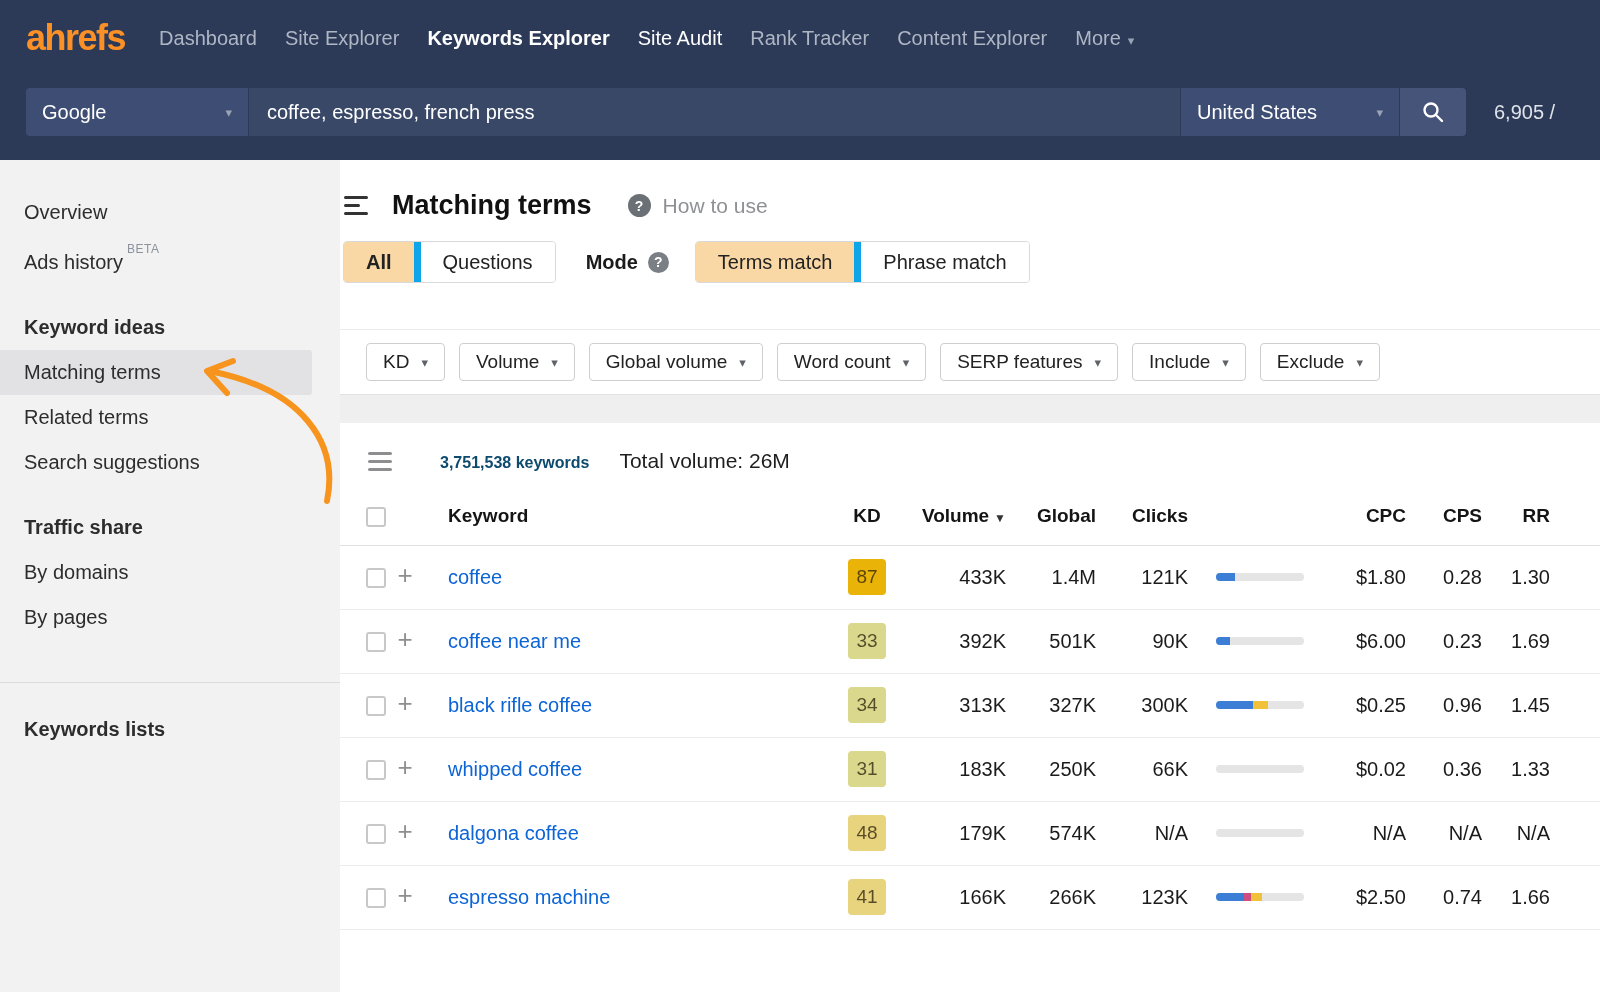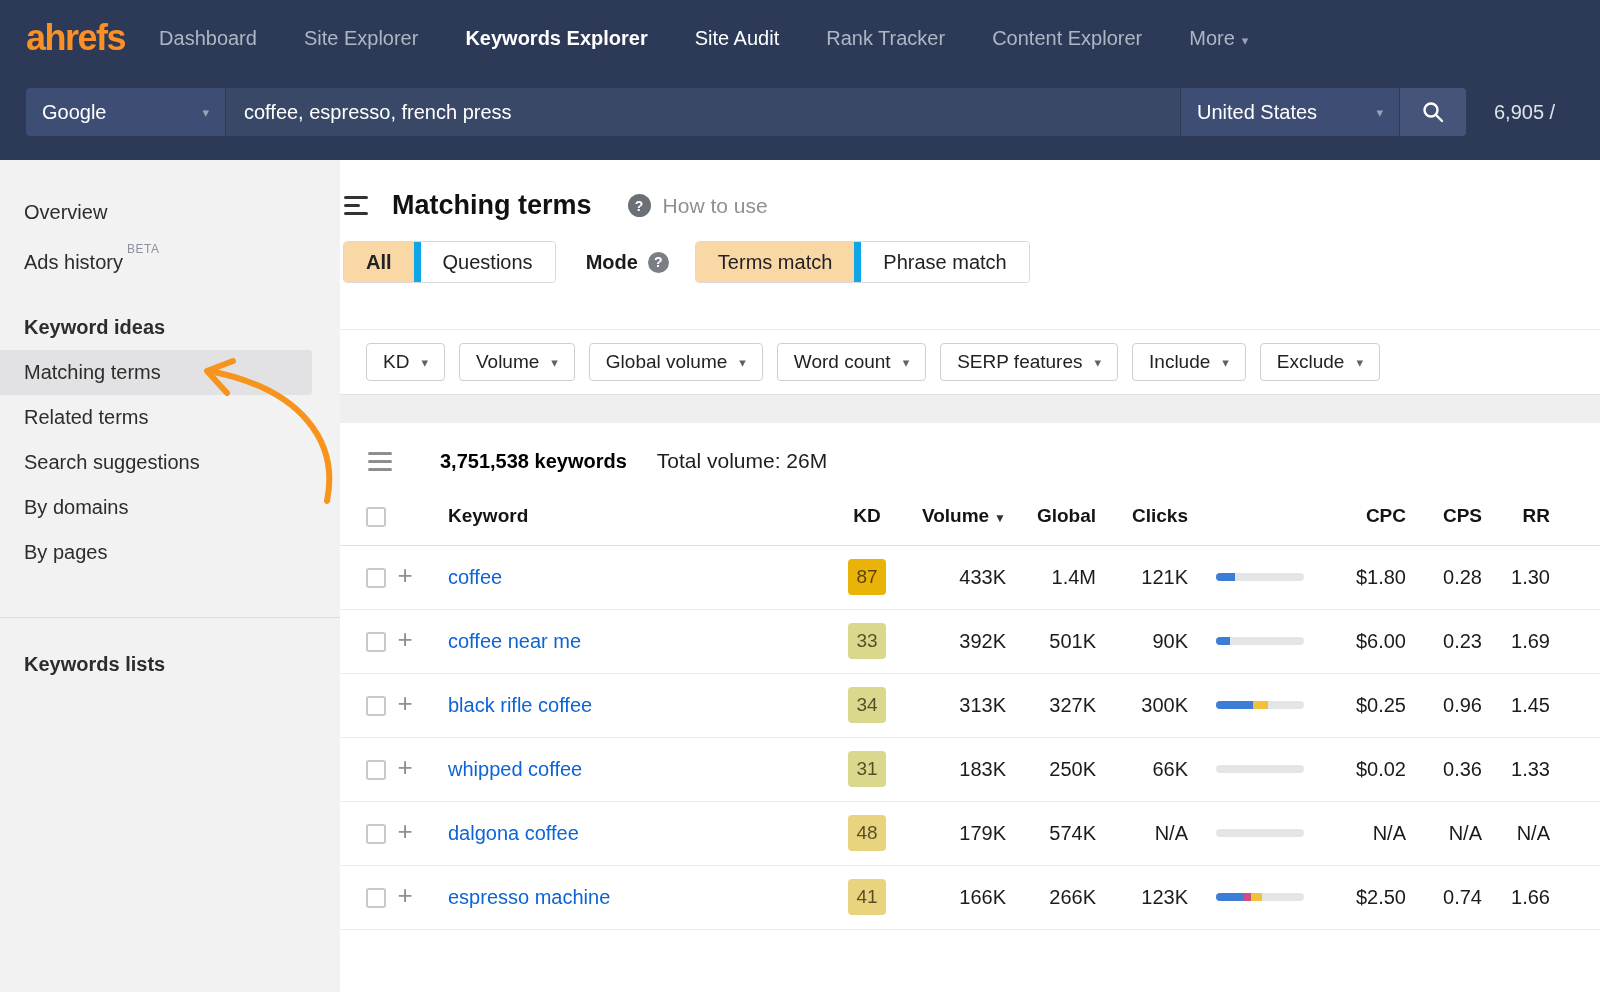--- a/index.html
+++ b/index.html
@@ -3,31 +3,31 @@
 <meta charset="utf-8">
 <style>
   * { box-sizing: border-box; margin: 0; padding: 0; }
   html,body { width:1600px; height:992px; overflow:hidden; }
   body { font-family:"Liberation Sans", sans-serif; background:#fff; color:#1b1b1b; }
 
   
   .topbar { height:160px; background:#2c3a58; }
   .nav-row { height:76px; display:flex; align-items:center; padding:0 26px; }
   .logo { color:#fb9027; font-size:36px; font-weight:800; letter-spacing:-1.5px; margin-right:34px; cursor:pointer; }
-  .nav-links { display:flex; align-items:center; gap:47px; }
+  .nav-links { display:flex; align-items:center; gap:28px; }
   .nav-link { font-size:20px; color:#aeb6c4; cursor:pointer; white-space:nowrap; }
   .nav-link.on { color:#ffffff; }
   .nav-link.current { color:#ffffff; font-weight:700; }
   .nav-link .caret { margin-left:7px; }
   .caret { font-size:13px; color:#9aa3b5; }
 
   .search-row { height:48px; margin:12px 26px 0; display:flex; align-items:center; overflow:hidden; }
   .search-bar { width:1440px; flex:none; height:48px; display:flex; border-radius:4px; overflow:hidden; }
   .bar-seg { background:#3e4d73; color:#fff; font-size:20px; display:flex; align-items:center; justify-content:space-between; padding:0 16px; cursor:pointer; border-right:1px solid #2c3a58; }
-  .bar-seg.engine { width:200px; }
+  .bar-seg.engine { width:223px; }
   .bar-seg.country { width:220px; border-left:1px solid #2c3a58; border-right:1px solid #2c3a58; }
   .bar-input { flex:1; background:#394867; border:none; outline:none; color:#fff; font-size:20px; padding:0 18px; font-family:"Liberation Sans", sans-serif; }
   .bar-btn { width:66px; background:#46547a; border:none; display:flex; align-items:center; justify-content:center; cursor:pointer; }
   .quota { color:#dfe3ea; font-size:20px; margin-left:28px; white-space:nowrap; }
 
   
   .content { display:flex; height:832px; }
   .sidebar { width:340px; background:#f2f2f3; padding-top:30px; position:relative; flex:none; }
   .main { flex:1; background:#fff; overflow:hidden; }
 
@@ -65,21 +65,21 @@
 
   
   .filterbar { margin-top:46px; border-top:1px solid #ececec; border-bottom:1px solid #e2e2e3; padding:13px 0 13px 26px; display:flex; gap:14px; overflow:hidden; white-space:nowrap; background:#fff; }
   .fbtn { height:38px; padding:0 16px; border:1px solid #cfcfcf; border-radius:4px; background:#fff; font-size:19px; color:#222; display:flex; align-items:center; gap:12px; cursor:pointer; flex:none; font-family:"Liberation Sans", sans-serif; }
   .fbtn .caret { color:#5f6368; }
   .grayband { height:28px; background:#efeff0; }
 
   
   .summary-row { display:flex; align-items:baseline; padding:26px 0 14px 28px; }
   .summary-row .icon-lines { align-self:center; }
-  .kw-count { font-size:20px; font-weight:700; color:#000000; }
+  .kw-count { font-size:16px; font-weight:700; color:#0c4a6e; }
   .total-vol { font-size:21px; color:#1e1e1e; margin-left:30px; }
 
   
   table.kw-table { width:100%; border-collapse:collapse; table-layout:fixed; }
   .kw-table th { font-size:19px; font-weight:700; color:#141414; height:58px; border-bottom:1px solid #e0e0e2; text-align:right; padding:0; }
   .kw-table td { font-size:20px; color:#1b1b1b; height:64px; border-bottom:1px solid #ededee; text-align:right; padding:0; }
   .kw-table .l { text-align:left; } .kw-table .c { text-align:center; }
   .kw-table .pl24 { padding-left:24px; }
   .kw-table .pr4 { padding-right:4px; } .kw-table .pr10 { padding-right:10px; }
   .kw-table .pr14 { padding-right:14px; } .kw-table .pr26 { padding-right:26px; }
@@ -135,20 +135,21 @@
 
   <div class="content">
 
     <aside class="sidebar">
       <div class="sb-link">Overview</div>
       <div class="sb-link"><span>Ads history</span><sup class="beta">BETA</sup></div>
       <div class="sb-header">Keyword ideas</div>
       <div class="sb-link selected">Matching terms</div>
       <div class="sb-link">Related terms</div>
       <div class="sb-link">Search suggestions</div>
+      <div class="sb-header">Traffic share</div>
       <div class="sb-link">By domains</div>
       <div class="sb-link">By pages</div>
       <div class="sb-divider"></div>
       <div class="sb-header lists">Keywords lists</div>
 
       <svg class="arrow-svg" width="160" height="160" viewBox="0 0 160 160">
         <path d="M 142 146 C 154 88, 118 34, 24 16" fill="none" stroke="#f7941d" stroke-width="6" stroke-linecap="round"></path>
         <path d="M 48 6 L 22 16 L 42 38" fill="none" stroke="#f7941d" stroke-width="6" stroke-linecap="round" stroke-linejoin="round"></path>
       </svg>
     </aside>

